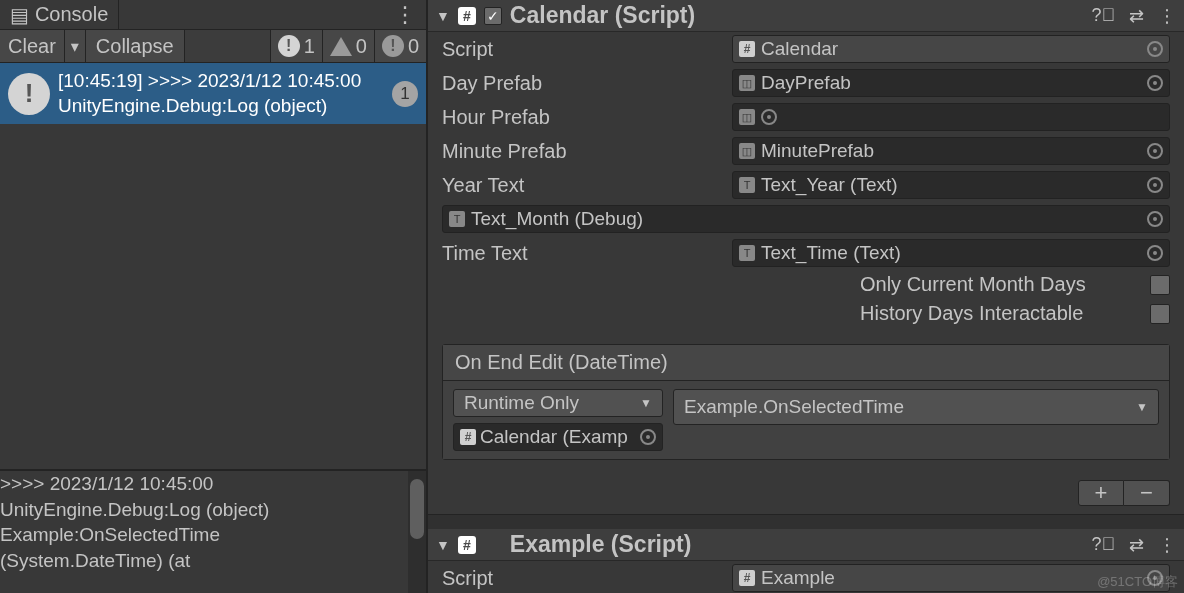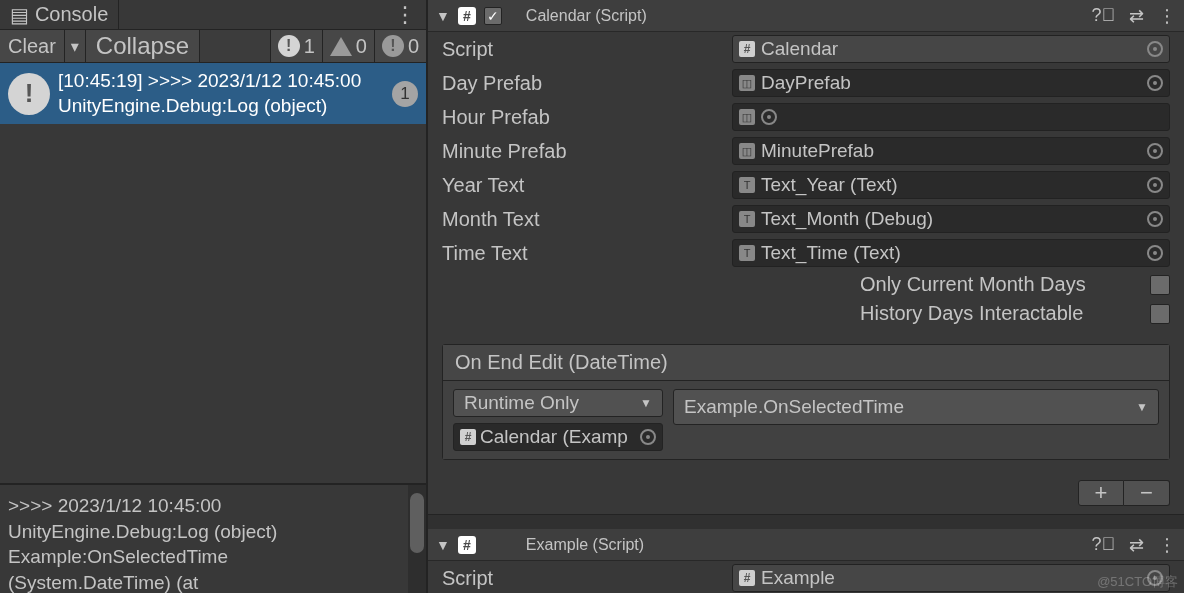--- a/index.html
+++ b/index.html
@@ -8,46 +8,46 @@
   
   .console { width: 428px; display: flex; flex-direction: column; background: #383838; border-right: 2px solid #232323; }
   .console-tab-row { height: 30px; background: #383838; display: flex; align-items: center; border-bottom: 1px solid #232323; }
   .console-tab { display: flex; align-items: center; gap: 6px; padding: 4px 10px; background: #383838; color: #c4c4c4; font-size: 20px; border-right: 1px solid #232323; height: 100%; }
   .console-tab-filler { flex: 1; }
   .console-menu { padding: 0 10px; color: #c4c4c4; font-size: 22px; }
   
   .console-toolbar { height: 33px; background: #3c3c3c; display: flex; align-items: center; border-bottom: 1px solid #232323; }
   .clear-btn { padding: 3px 8px; color: #c4c4c4; font-size: 20px; border-right: 1px solid #232323; display: flex; align-items: center; height: 100%; background: #474747; }
   .clear-drop { padding: 0 6px; border-right: 1px solid #232323; color: #c4c4c4; height: 100%; display: flex; align-items: center; background: #474747; }
-  .collapse-btn { padding: 3px 10px; color: #c4c4c4; font-size: 24px; border-right: 1px solid #232323; height: 100%; display: flex; align-items: center; background: #474747; }
+  .collapse-btn { padding: 3px 10px; color: #c4c4c4; font-size: 20px; border-right: 1px solid #232323; height: 100%; display: flex; align-items: center; background: #474747; }
   .toolbar-spacer { flex: 1; }
   .counter { display: flex; align-items: center; gap: 4px; padding: 0 7px; color: #c4c4c4; font-size: 20px; height: 100%; border-left: 1px solid #232323; background: #474747; }
   .badge-circle { width: 22px; height: 22px; border-radius: 50%; display: flex; align-items: center; justify-content: center; font-weight: bold; font-size: 16px; }
   .badge-info { background: #d4d4d4; color: #555; }
   .badge-err { background: #9a9a9a; color: #555; }
   
   .log-list { flex: 1; overflow: auto; }
   .log-entry { display: flex; align-items: center; gap: 8px; padding: 6px 8px; background: #2c5d87; color: #fff; }
   .log-icon { width: 42px; height: 42px; border-radius: 50%; background: #d4d4d4; display: flex; align-items: center; justify-content: center; color: #555; font-size: 26px; font-weight: bold; flex-shrink: 0; }
   .log-text { flex: 1; font-size: 19px; line-height: 1.3; }
   .log-count { width: 26px; height: 26px; border-radius: 13px; background: #a4a4a4; color: #333; display: flex; align-items: center; justify-content: center; font-size: 17px; }
   
-  .log-detail { height: 110px; border-top: 2px solid #232323; padding: 8px; color: #c4c4c4; font-size: 19px; line-height: 1.35; position: relative; }
+  .log-detail { height: 124px; border-top: 2px solid #232323; padding: 0; color: #c4c4c4; font-size: 19px; line-height: 1.35; position: relative; }
   .detail-scrollbar { position: absolute; right: 0; top: 0; bottom: 0; width: 18px; background: #2e2e2e; }
   .detail-thumb { position: absolute; right: 2px; top: 8px; width: 14px; height: 60px; background: #5f5f5f; border-radius: 7px; }
   
   
   .inspector { flex: 1; background: #383838; overflow: auto; position: relative; }
   
   .component { border-bottom: 1px solid #232323; }
   .comp-header { height: 32px; display: flex; align-items: center; gap: 8px; padding: 0 8px; background: #3e3e3e; border-bottom: 1px solid #282828; }
   .foldout { color: #c4c4c4; font-size: 14px; cursor: pointer; }
   .script-icon { width: 18px; height: 18px; background: #fff; border-radius: 3px; display: flex; align-items: center; justify-content: center; color: #4a4a4a; font-size: 14px; font-weight: bold; }
   .checkbox { width: 18px; height: 18px; background: #6b6b6b; border: 1px solid #232323; border-radius: 2px; display: flex; align-items: center; justify-content: center; color: #fff; font-size: 14px; }
-  .comp-title { color: #c4c4c4; font-size: 16px; font-weight: normal; flex: 1; margin-left: 16px; }
+  .comp-title { color: #c4c4c4; font-size: 23px; font-weight: bold; flex: 1; }
   .comp-actions { display: flex; gap: 14px; align-items: center; color: #c4c4c4; font-size: 18px; }
   
   .prop-row { display: flex; align-items: center; padding: 3px 14px; gap: 10px; justify-content: flex-end; }
   .prop-label { width: 280px; color: #c4c4c4; font-size: 20px; }
   .prop-field { flex: 1; height: 28px; background: #2a2a2a; border: 1px solid #222; border-radius: 3px; display: flex; align-items: center; padding: 0 6px; gap: 6px; }
   .prop-field-readonly { background: #464646; }
   .obj-icon { width: 16px; height: 16px; background: #888; border-radius: 2px; flex-shrink: 0; display: flex; align-items: center; justify-content: center; font-size: 11px; color: #333; }
   .obj-text { flex: 1; color: #c4c4c4; font-size: 19px; }
   .picker-icon { width: 16px; height: 16px; border: 2px solid #888; border-radius: 50%; position: relative; flex-shrink: 0; }
   .picker-icon::after { content: ''; position: absolute; width: 4px; height: 4px; background: #888; border-radius: 50%; top: 4px; left: 4px; }
@@ -183,21 +183,20 @@
     </div>
     <div class="prop-row">
       <div class="prop-label">Year Text</div>
       <div class="prop-field">
         <span class="obj-icon">T</span>
         <span class="obj-text">Text_Year (Text)</span>
         <span class="picker-icon"></span>
       </div>
     </div>
     <div class="prop-row">
-      <div class="prop-label">Month Text</div>
       <div class="prop-field">
         <span class="obj-icon">T</span>
         <span class="obj-text">Text_Month (Debug)</span>
         <span class="picker-icon"></span>
       </div>
     </div>
     <div class="prop-row">
       <div class="prop-label">Time Text</div>
       <div class="prop-field">
         <span class="obj-icon">T</span>

